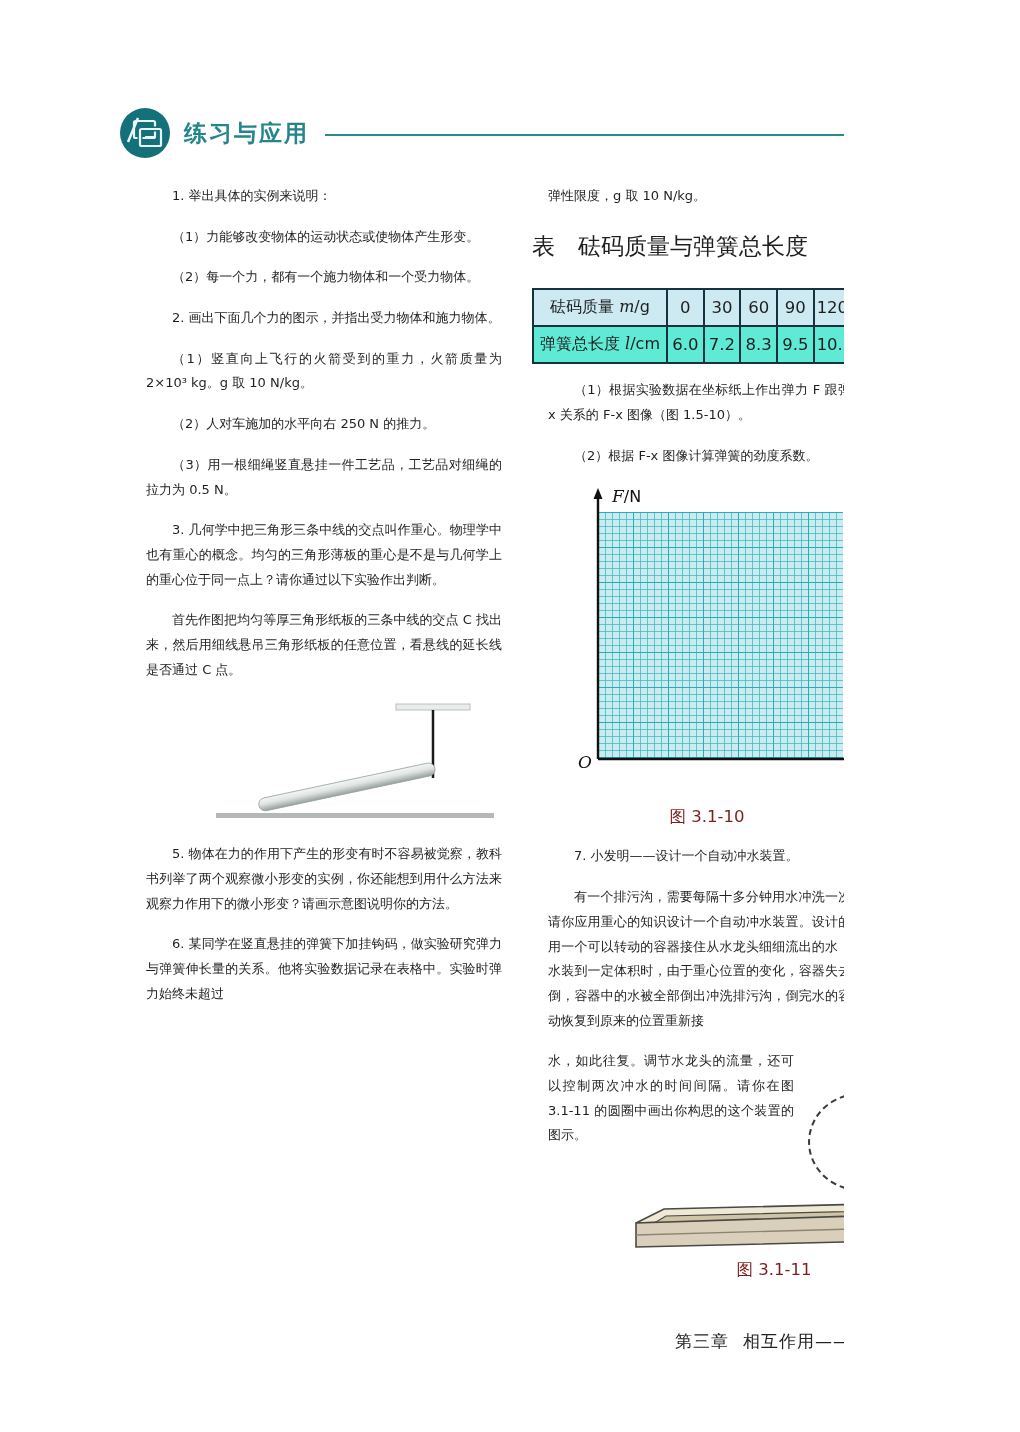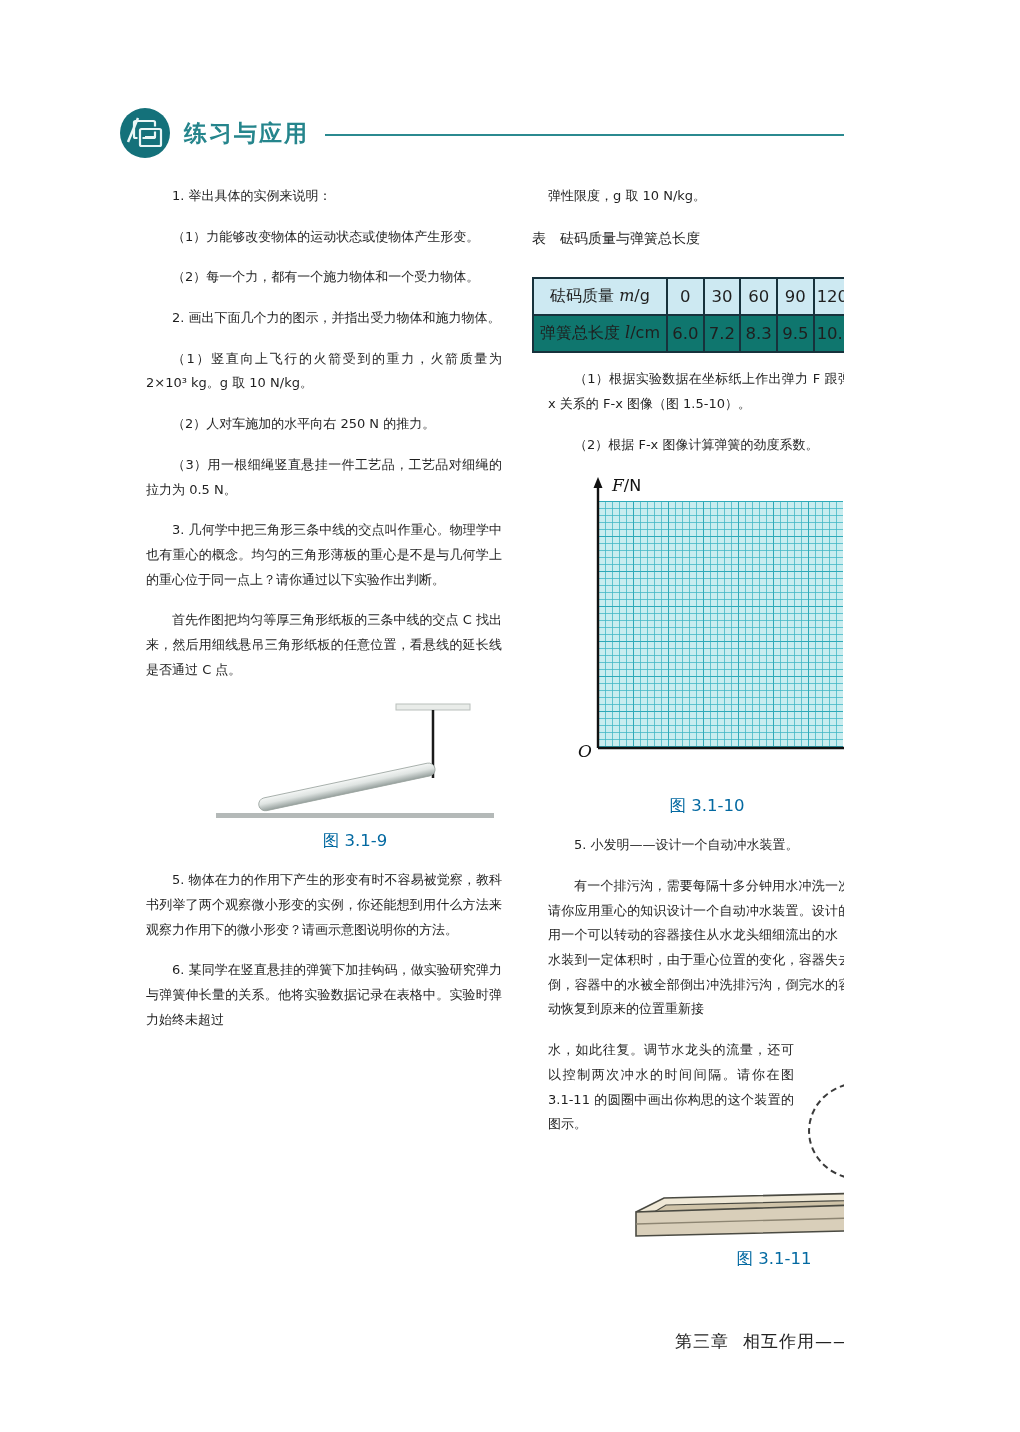--- a/index.html
+++ b/index.html
@@ -14,32 +14,32 @@
   .header{position:absolute;top:106px;left:118px;width:802px;display:flex;align-items:center;}
   .hdr-icon{width:54px;height:54px;flex:0 0 auto;}
   .hdr-title{margin-left:12px;font-size:23px;font-weight:bold;color:#25858c;letter-spacing:2px;white-space:nowrap;}
   .hdr-rule{flex:1;height:2px;background:#2b8a90;margin-left:16px;margin-top:4px;}
 
   
   .cols{position:absolute;top:168px;left:130px;width:790px;display:flex;gap:14px;}
   .col{width:388px;}
   .para{margin:16px;font-size:13px;line-height:1.9;text-align:justify;text-indent:2em;}
   .para.noindent{text-indent:0;}
-  .caption{font-size:16.5px;text-align:center;margin:4px 0 10px 0;color:#0369a1;}
+  .caption{font-size:16.5px;text-align:center;margin:4px 0 10px 0;color:#7f1d1d;}
 
   
   .fig319{margin:10px 0 2px 70px;width:310px;}
   .fig319 svg{display:block;}
 
   
-  .tbl-title{margin:16px 0 26px 0;font-size:14px;text-indent:0;}
+  .tbl-title{margin:16px 0 20px 0;font-size:23px;text-indent:0;}
   table.datatable{border-collapse:collapse;width:356px;table-layout:fixed;}
   table.datatable td{
     border:2px solid #17323c;text-align:center;font-size:16.5px;
-    padding:7px 2px;background:#0f766e;white-space:nowrap;overflow:hidden;
+    padding:7px 2px;background:#5eead4;white-space:nowrap;overflow:hidden;
   }
   table.datatable tr.hdr td{background:#cde9f2;}
   table.datatable td.lbl{width:128px;font-size:16px;}
   .var{font-family:"DejaVu Serif","Liberation Serif",serif;font-style:italic;}
 
   
   .graphfig{position:relative;width:350px;height:318px;margin:14px 0 0 28px;text-align:right;}
   .plot{
     position:absolute;left:38px;top:28px;width:245px;height:246px;
     background-color:#c9edef;
@@ -117,21 +117,20 @@
             </linearGradient>
           </defs>
           <rect x="196" y="6" width="74" height="6" fill="#e9ece9" stroke="#b9bfbc" stroke-width="1"></rect>
           <line x1="233" y1="12" x2="233" y2="80" stroke="#1a1a1a" stroke-width="2.5"></line>
           <g transform="translate(60,113) rotate(-12)">
             <rect x="0" y="-12" width="180" height="13" rx="6.5" fill="url(#pipegrad)" stroke="#9aa39f" stroke-width="0.8"></rect>
           </g>
           <rect x="16" y="115" width="278" height="5" fill="#b4b9b8"></rect>
         </svg>
       </div>
-      <div class="caption" style="width:310px;margin-left:70px;">图 3.1-9</div>
 
       <p class="para">5. 物体在力的作用下产生的形变有时不容易被觉察，教科书列举了两个观察微小形变的实例，你还能想到用什么方法来观察力作用下的微小形变？请画示意图说明你的方法。</p>
       <p class="para">6. 某同学在竖直悬挂的弹簧下加挂钩码，做实验研究弹力与弹簧伸长量的关系。他将实验数据记录在表格中。实验时弹力始终未超过</p>
     </div>
 
     <div class="col">
       <p class="para noindent">弹性限度，g 取 10 N/kg。</p>
 
       <p class="para tbl-title">表　砝码质量与弹簧总长度</p>
 
@@ -168,21 +167,21 @@
           <polygon points="38,4 33.5,15 42.5,15" fill="#111"></polygon>
           <line x1="38" y1="275" x2="318" y2="275" stroke="#111" stroke-width="2.4"></line>
           <polygon points="326,275 315,270.5 315,279.5" fill="#111"></polygon>
         </svg>
         <div class="axis-label lbl-y"><span class="var">F</span><span>/N</span></div>
         <div class="axis-label lbl-x"><span class="var">x</span><span>/m</span></div>
         <div class="axis-label lbl-o">O</div>
       </div>
       <div class="caption" style="width:350px;">图 3.1-10</div>
 
-      <p class="para">5. 小发明——设计一个自动冲水装置。</p>
+      <p class="para">7. 小发明——设计一个自动冲水装置。</p>
 
       <div class="q7flow">
         <p class="para">有一个排污沟，需要每隔十多分钟用水冲洗一次。为此，请你应用重心的知识设计一个自动冲水装置。设计的思路是：用一个可以转动的容器接住从水龙头细细流出的水，容器中的水装到一定体积时，由于重心位置的变化，容器失去平衡而翻倒，容器中的水被全部倒出冲洗排污沟，倒完水的容器又能自动恢复到原来的位置重新接</p>
 
         <div class="circlefig">
           <svg width="70" height="52" viewBox="0 0 70 52">
             <circle cx="52" cy="24" r="9" fill="#9a9a9a" opacity="0.85"></circle>
             <rect x="16" y="4" width="26" height="6" rx="3" transform="rotate(-8 29 7)" fill="#f2f2f2" stroke="#222" stroke-width="2"></rect>
             <rect x="26" y="8" width="7" height="7" fill="#e8e8e8" stroke="#222" stroke-width="1.8"></rect>
             <path d="M22 15 h18 q8 0 8 8 v8 h-9 v-7 q0 -2 -2 -2 h-15 z" fill="#fbfbfb" stroke="#222" stroke-width="2.2"></path>

